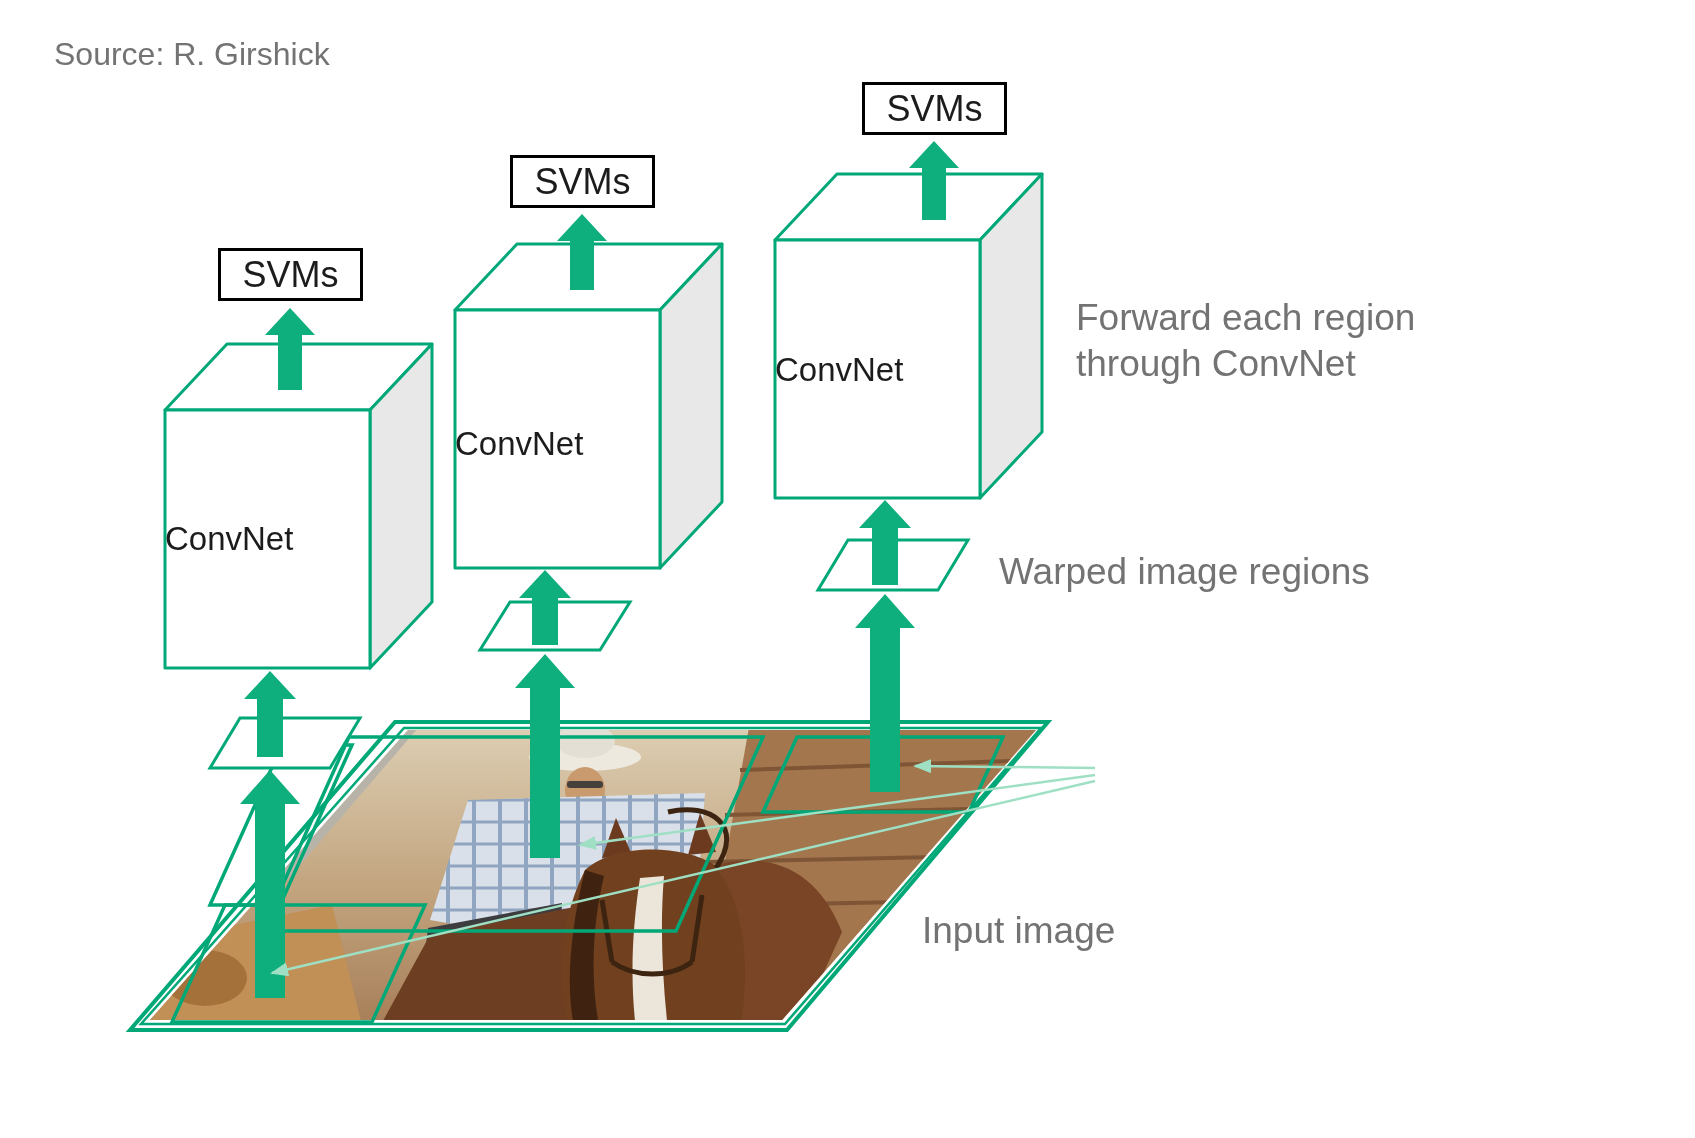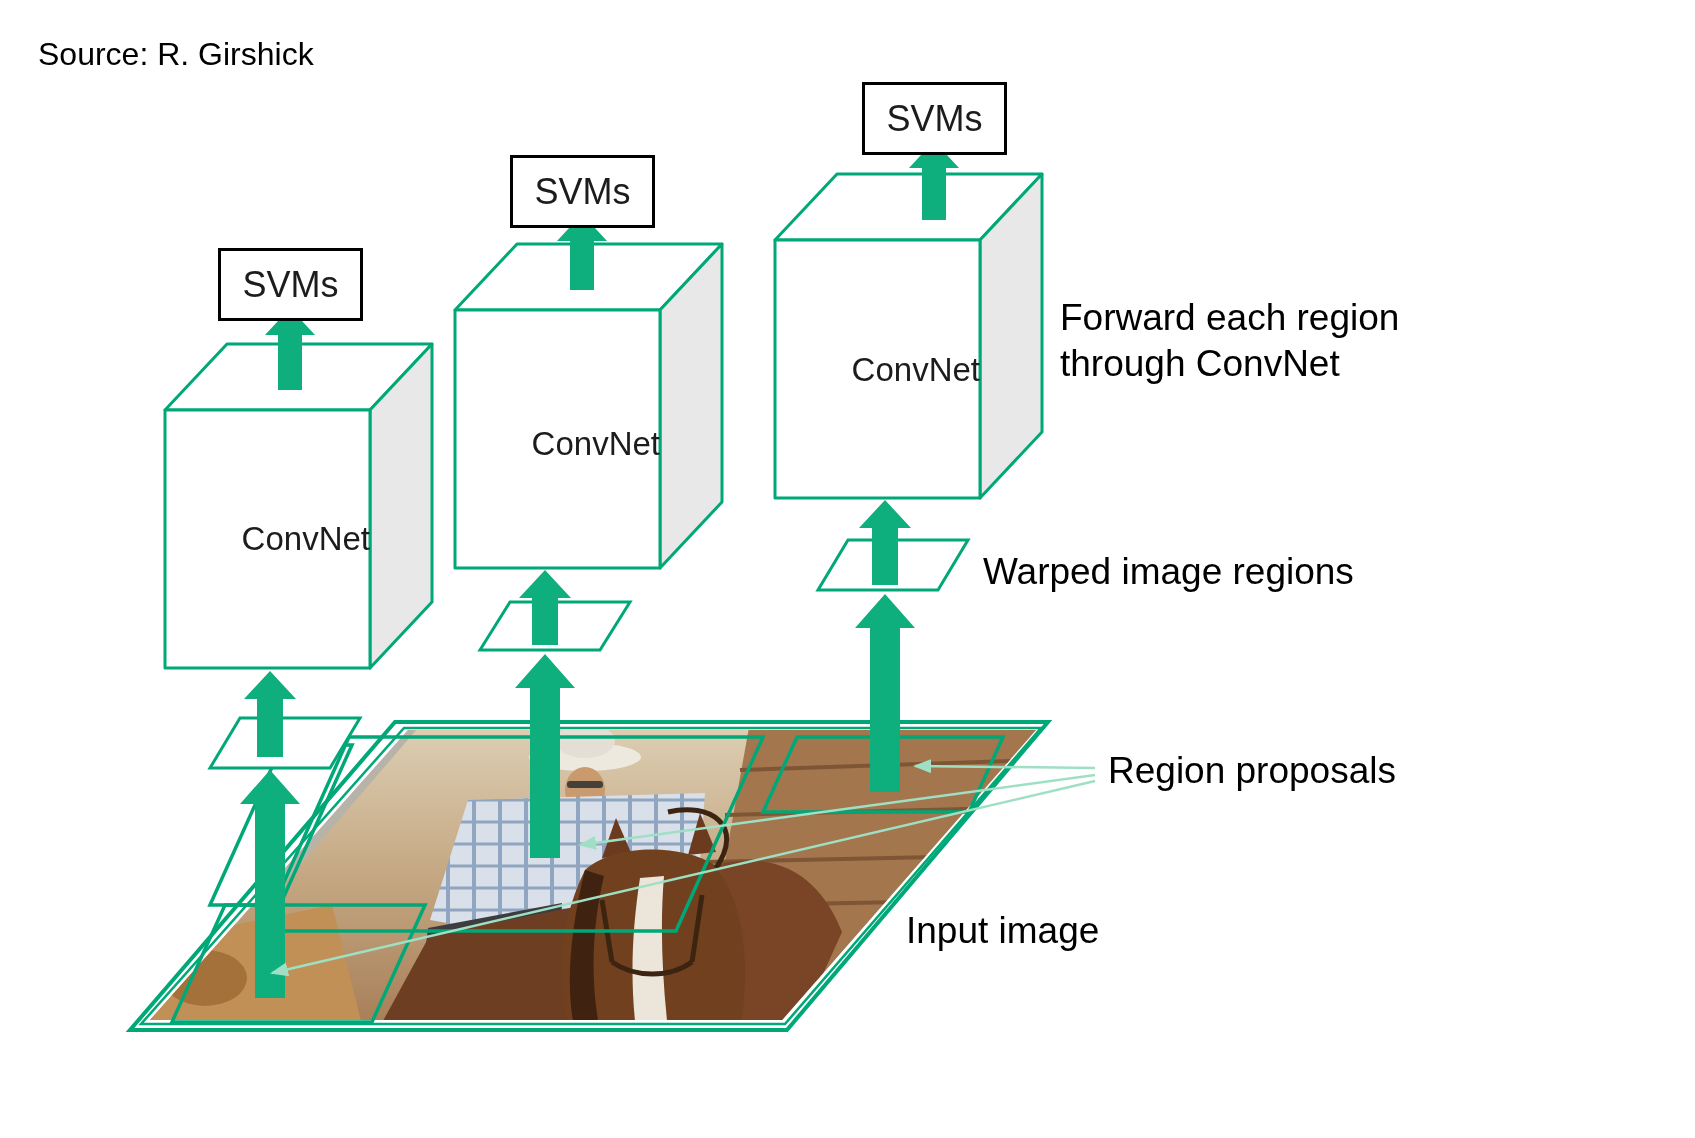--- a/index.html
+++ b/index.html
@@ -9,41 +9,42 @@
     height: 1138px;
     background: #ffffff;
     font-family: "Liberation Sans", sans-serif;
     color: #1c1c1c;
     overflow: hidden;
   }
   svg.diagram { position: absolute; left: 0; top: 0; }
   .label {
     position: absolute;
     white-space: nowrap;
-    color: #000000;
+    color: #737373;
     font-size: 37px;
     line-height: 1.25;
+    margin-left: 16px;
   }
   .label.small { font-size: 32px; }
   .svms-box {
     position: absolute;
     width: 145px;
-    height: 73px;
+    height: 53px;
     box-sizing: border-box;
     border: 3px solid #000000;
     background: #ffffff;
     display: flex;
     align-items: center;
     justify-content: center;
     font-size: 36px;
   }
   .convnet-label {
     position: absolute;
     width: 205px;
-    text-align: right;
+    text-align: left;
     font-size: 33px;
   }
   .forward-label span { display: block; }
 </style>
 </head>
 <body>
 
 <div class="canvas">
 
   <svg class="diagram" width="1695" height="1138" viewBox="0 0 1695 1138">
@@ -186,17 +187,16 @@
   <div class="convnet-label" style="left:775px; top:351px;">ConvNet</div>
 
 
   <div class="label forward-label" style="left:1060px; top:295px;">
     <span>Forward each region</span>
     <span>through ConvNet</span>
   </div>
 
   <div class="label" style="left:983px; top:549px;">Warped image regions</div>
 
-  <div class="label" style="left:1108px; top:748px;">Region proposals</div>
 
   <div class="label" style="left:906px; top:908px;text-align:right;">Input image</div>
 
 </div>
 
 </body></html>

